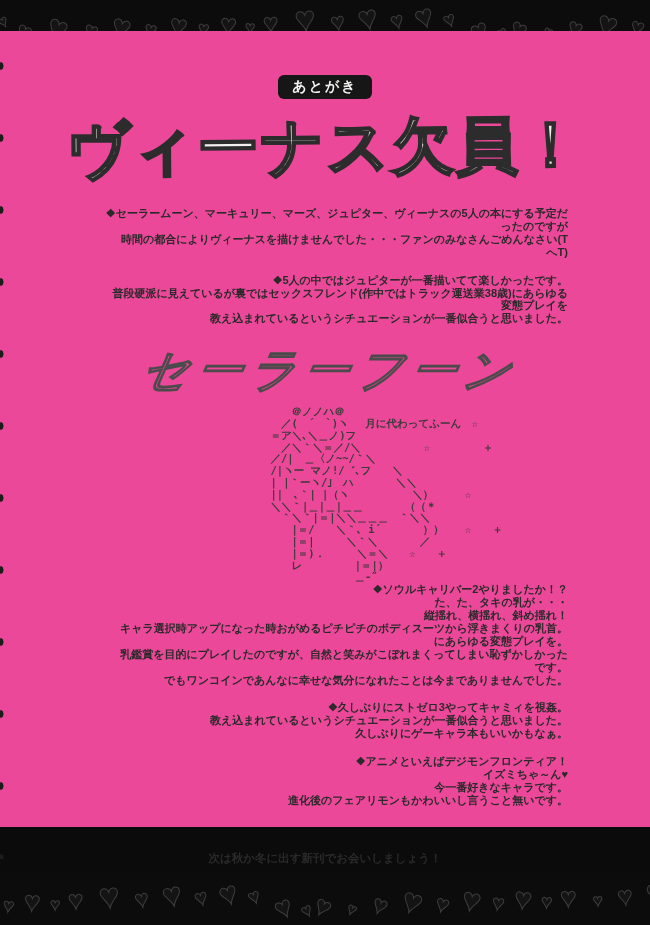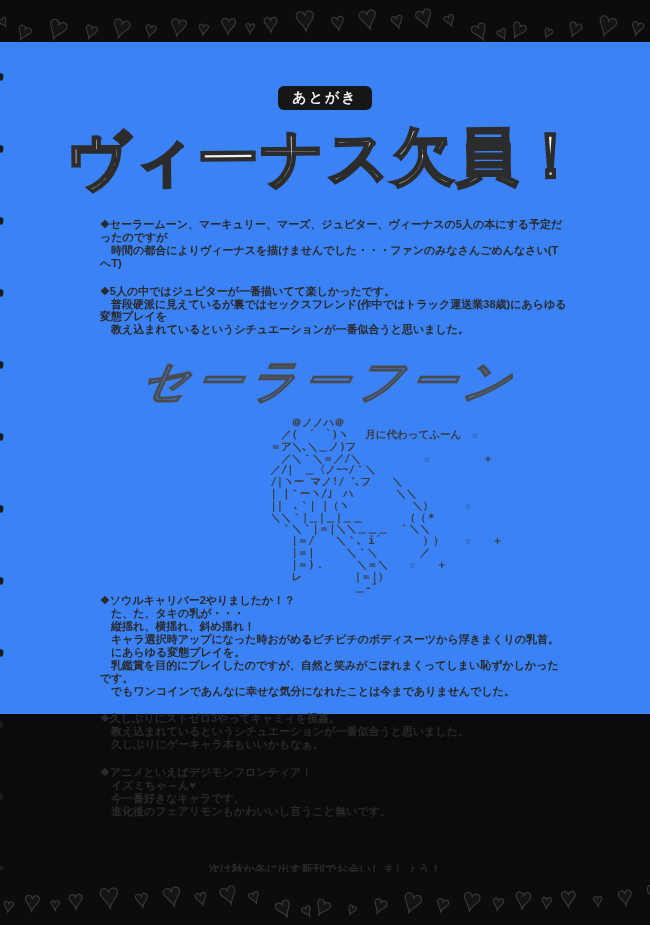--- a/index.html
+++ b/index.html
@@ -15,22 +15,22 @@
   }
   .heart-band.top{top:0;height:44px;}
   .heart-band.bottom{top:872px;height:53px;line-height:53px;}
   .heart-band span{
     color:#141414;
     -webkit-text-stroke:1px #3e3e3e;
     display:inline-block;
   }
   
   .page{
-    position:absolute;left:0;top:42px;width:650px;height:672px;
-    background:#3b82f6;
+    position:absolute;left:0;top:31px;width:650px;height:796px;
+    background:#ec4899;
     color:#262626;
   }
   
   .left-edge{
     position:absolute;left:0;top:0;width:10px;height:828px;
     background-image:radial-gradient(ellipse 4px 6px at 1px 35px,#1c1c1c 55%,rgba(28,28,28,0) 70%);
     background-size:10px 72px;background-repeat:repeat-y;
   }
   .content{position:absolute;left:0;top:0;width:650px;}
   
@@ -49,20 +49,21 @@
     text-stroke:2.4px #2c2c2c;
     transform:rotate(-0.5deg);
   }
   
   .paras{margin:18px 0 0 100px;width:468px;}
   .para{
     white-space:pre-wrap;
     font-size:11px;line-height:12.9px;
     font-weight:bold;color:#2a2a2a;
     margin:0 0 15px 0;
+    text-align:right;
   }
   
   .ascii-title{
     text-align:center;margin:14px 0 4px 0;
     font-size:46px;font-weight:bold;letter-spacing:7px;
     color:rgba(0,0,0,0);
     -webkit-text-stroke:1.3px #4b4b4b;
     transform:skewX(-24deg);
   }
   

